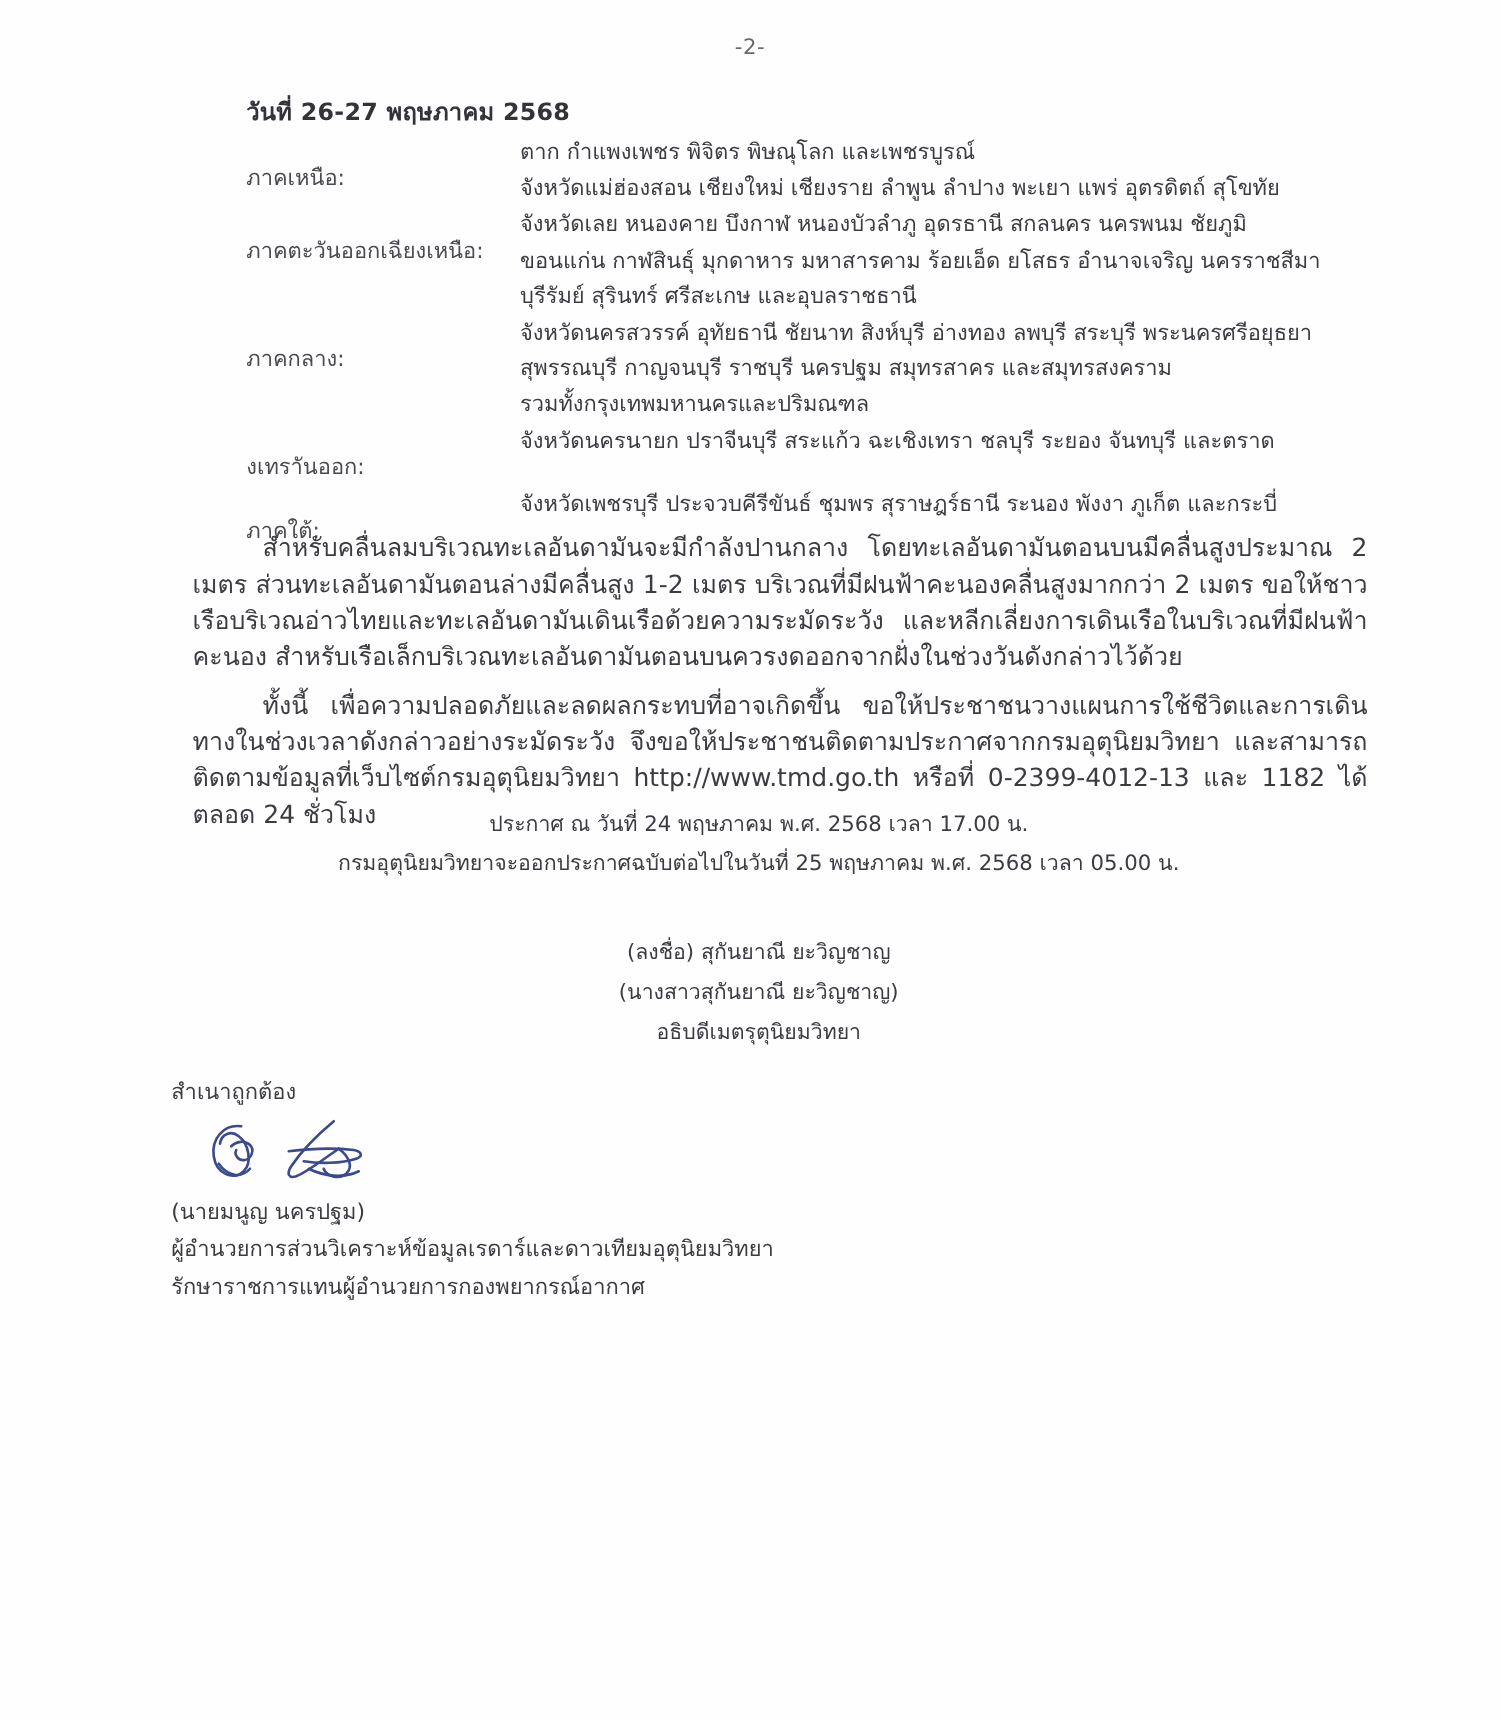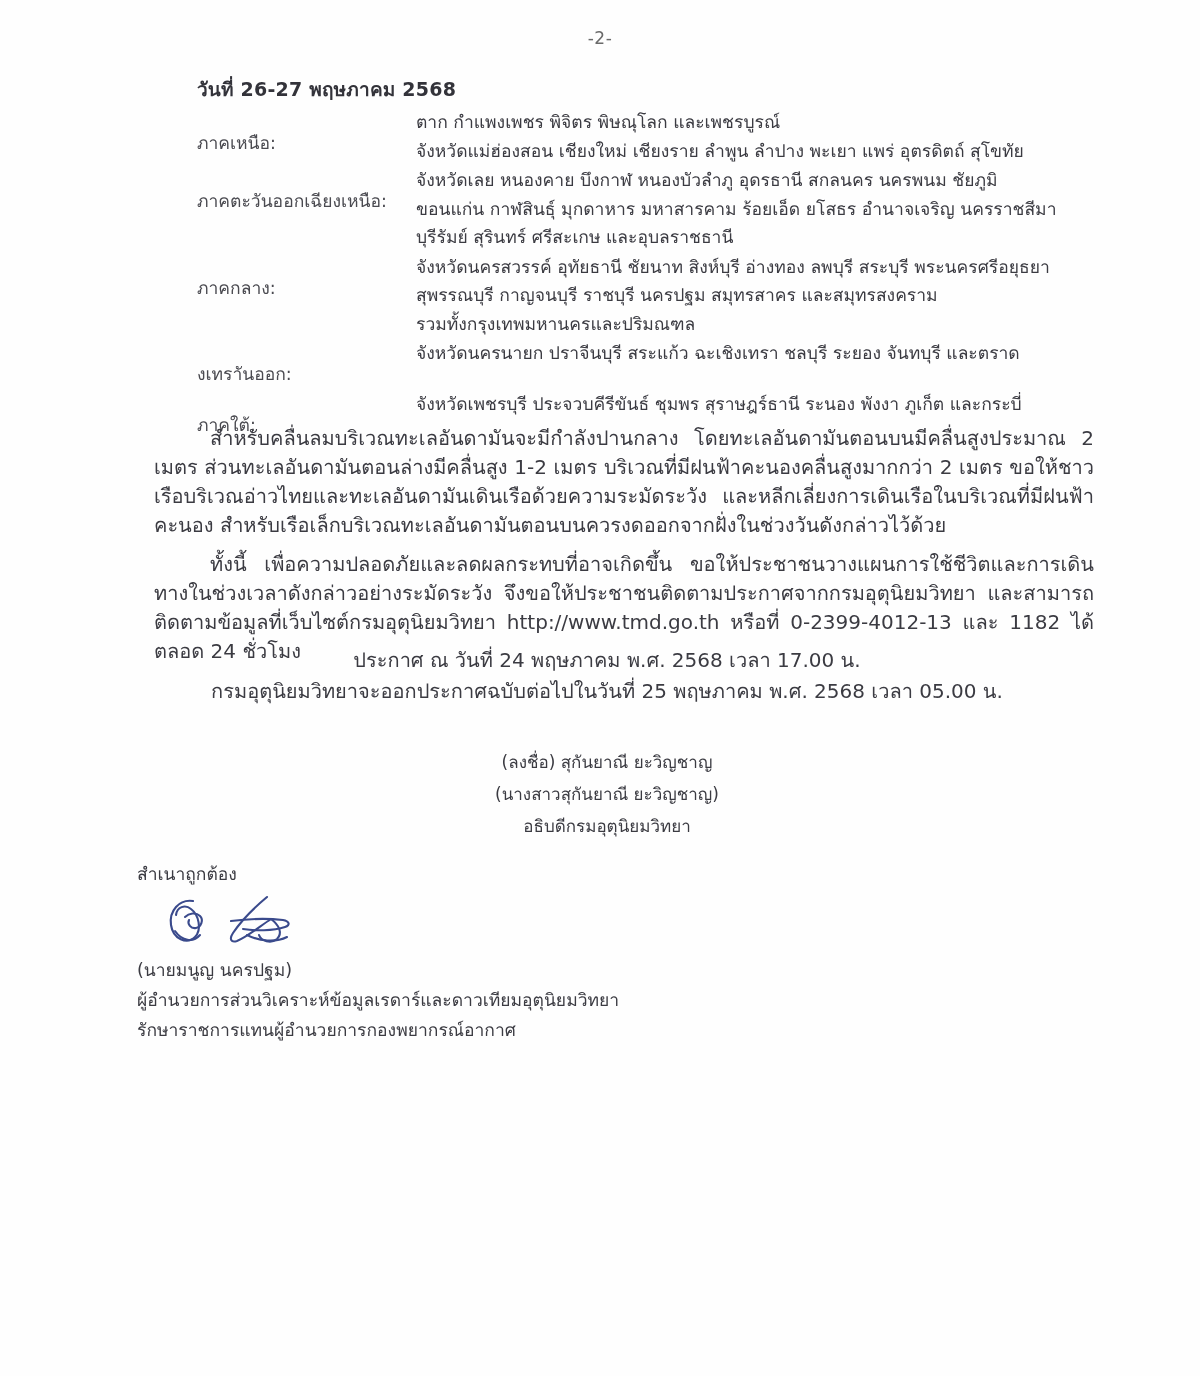--- a/index.html
+++ b/index.html
@@ -92,21 +92,21 @@
   }
   .para.p-sea { top: 404px; }
   .para.p-safety { top: 530px; }
 
   
   .closing {
     position: absolute;
     left: 137px;
     width: 940px;
     text-align: center;
-    font-size: 20px;
+    font-size: 17px;
     line-height: 31px;
     color: #3b3b42;
   }
   .closing.c-issue { top: 645px; }
 
   
   .signature-block {
     position: absolute;
     left: 137px;
     width: 940px;
@@ -198,21 +198,21 @@
   <p class="para p-safety"><span class="indent"></span><span>ทั้งนี้ เพื่อความปลอดภัยและลดผลกระทบที่อาจเกิดขึ้น ขอให้ประชาชนวางแผนการใช้ชีวิตและการเดินทางในช่วงเวลาดังกล่าวอย่างระมัดระวัง จึงขอให้ประชาชนติดตามประกาศจากกรมอุตุนิยมวิทยา และสามารถติดตามข้อมูลที่เว็บไซต์กรมอุตุนิยมวิทยา http://www.tmd.go.th หรือที่ 0-2399-4012-13 และ 1182 ได้ตลอด 24 ชั่วโมง</span></p>
 
   <div class="closing c-issue">
     <div>ประกาศ ณ วันที่ 24 พฤษภาคม พ.ศ. 2568 เวลา 17.00 น.</div>
     <div>กรมอุตุนิยมวิทยาจะออกประกาศฉบับต่อไปในวันที่ 25 พฤษภาคม พ.ศ. 2568 เวลา 05.00 น.</div>
   </div>
 
   <div class="signature-block">
     <div>(ลงชื่อ) สุกันยาณี ยะวิญชาญ</div>
     <div>(นางสาวสุกันยาณี ยะวิญชาญ)</div>
-    <div>อธิบดีกรมอุตุนิยมวิทยา</div>
+    <div>อธิบดีเมตรุตุนิยมวิทยา</div>
   </div>
 
   <div class="copy-block">
     <span class="copy-label">สำเนาถูกต้อง</span>
 
     <span class="ink-signature">
       <svg width="210" height="62" viewBox="0 0 210 62" xmlns="http://www.w3.org/2000/svg">
         <g fill="none" stroke="#3a4a8c" stroke-width="2.1" stroke-linecap="round" stroke-linejoin="round">
           <path d="M38 10 C24 8, 14 20, 16 34 C18 48, 32 54, 40 46 C47 39, 44 24, 36 18 C30 13, 22 16, 21 24"></path>
           <path d="M30 26 C34 22, 41 21, 45 25 C49 29, 46 36, 41 37 C36 38, 32 33, 34 29"></path>

